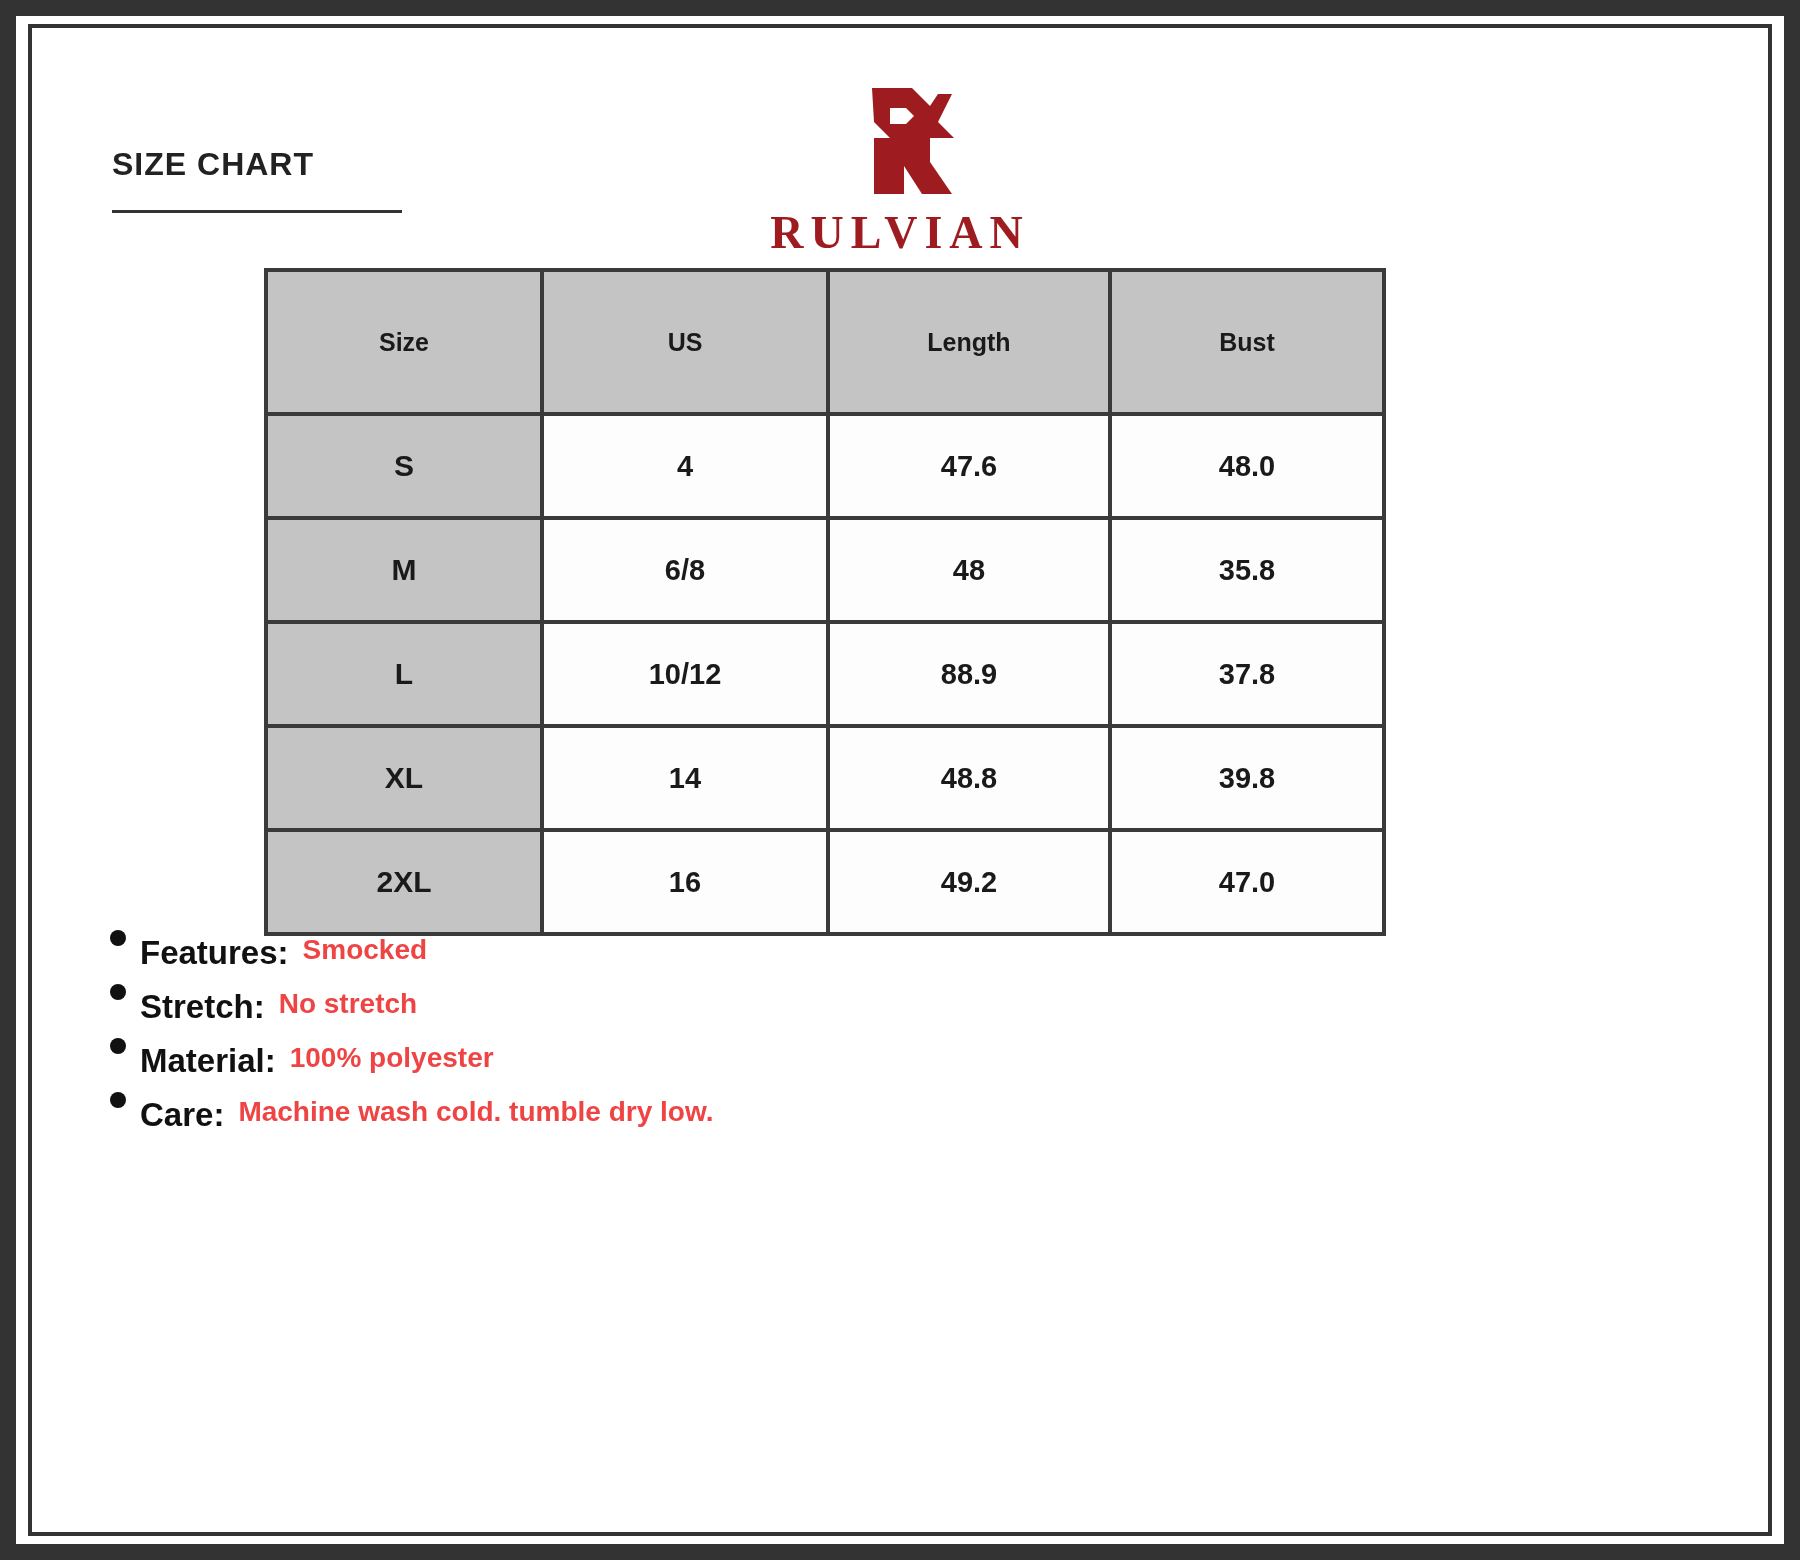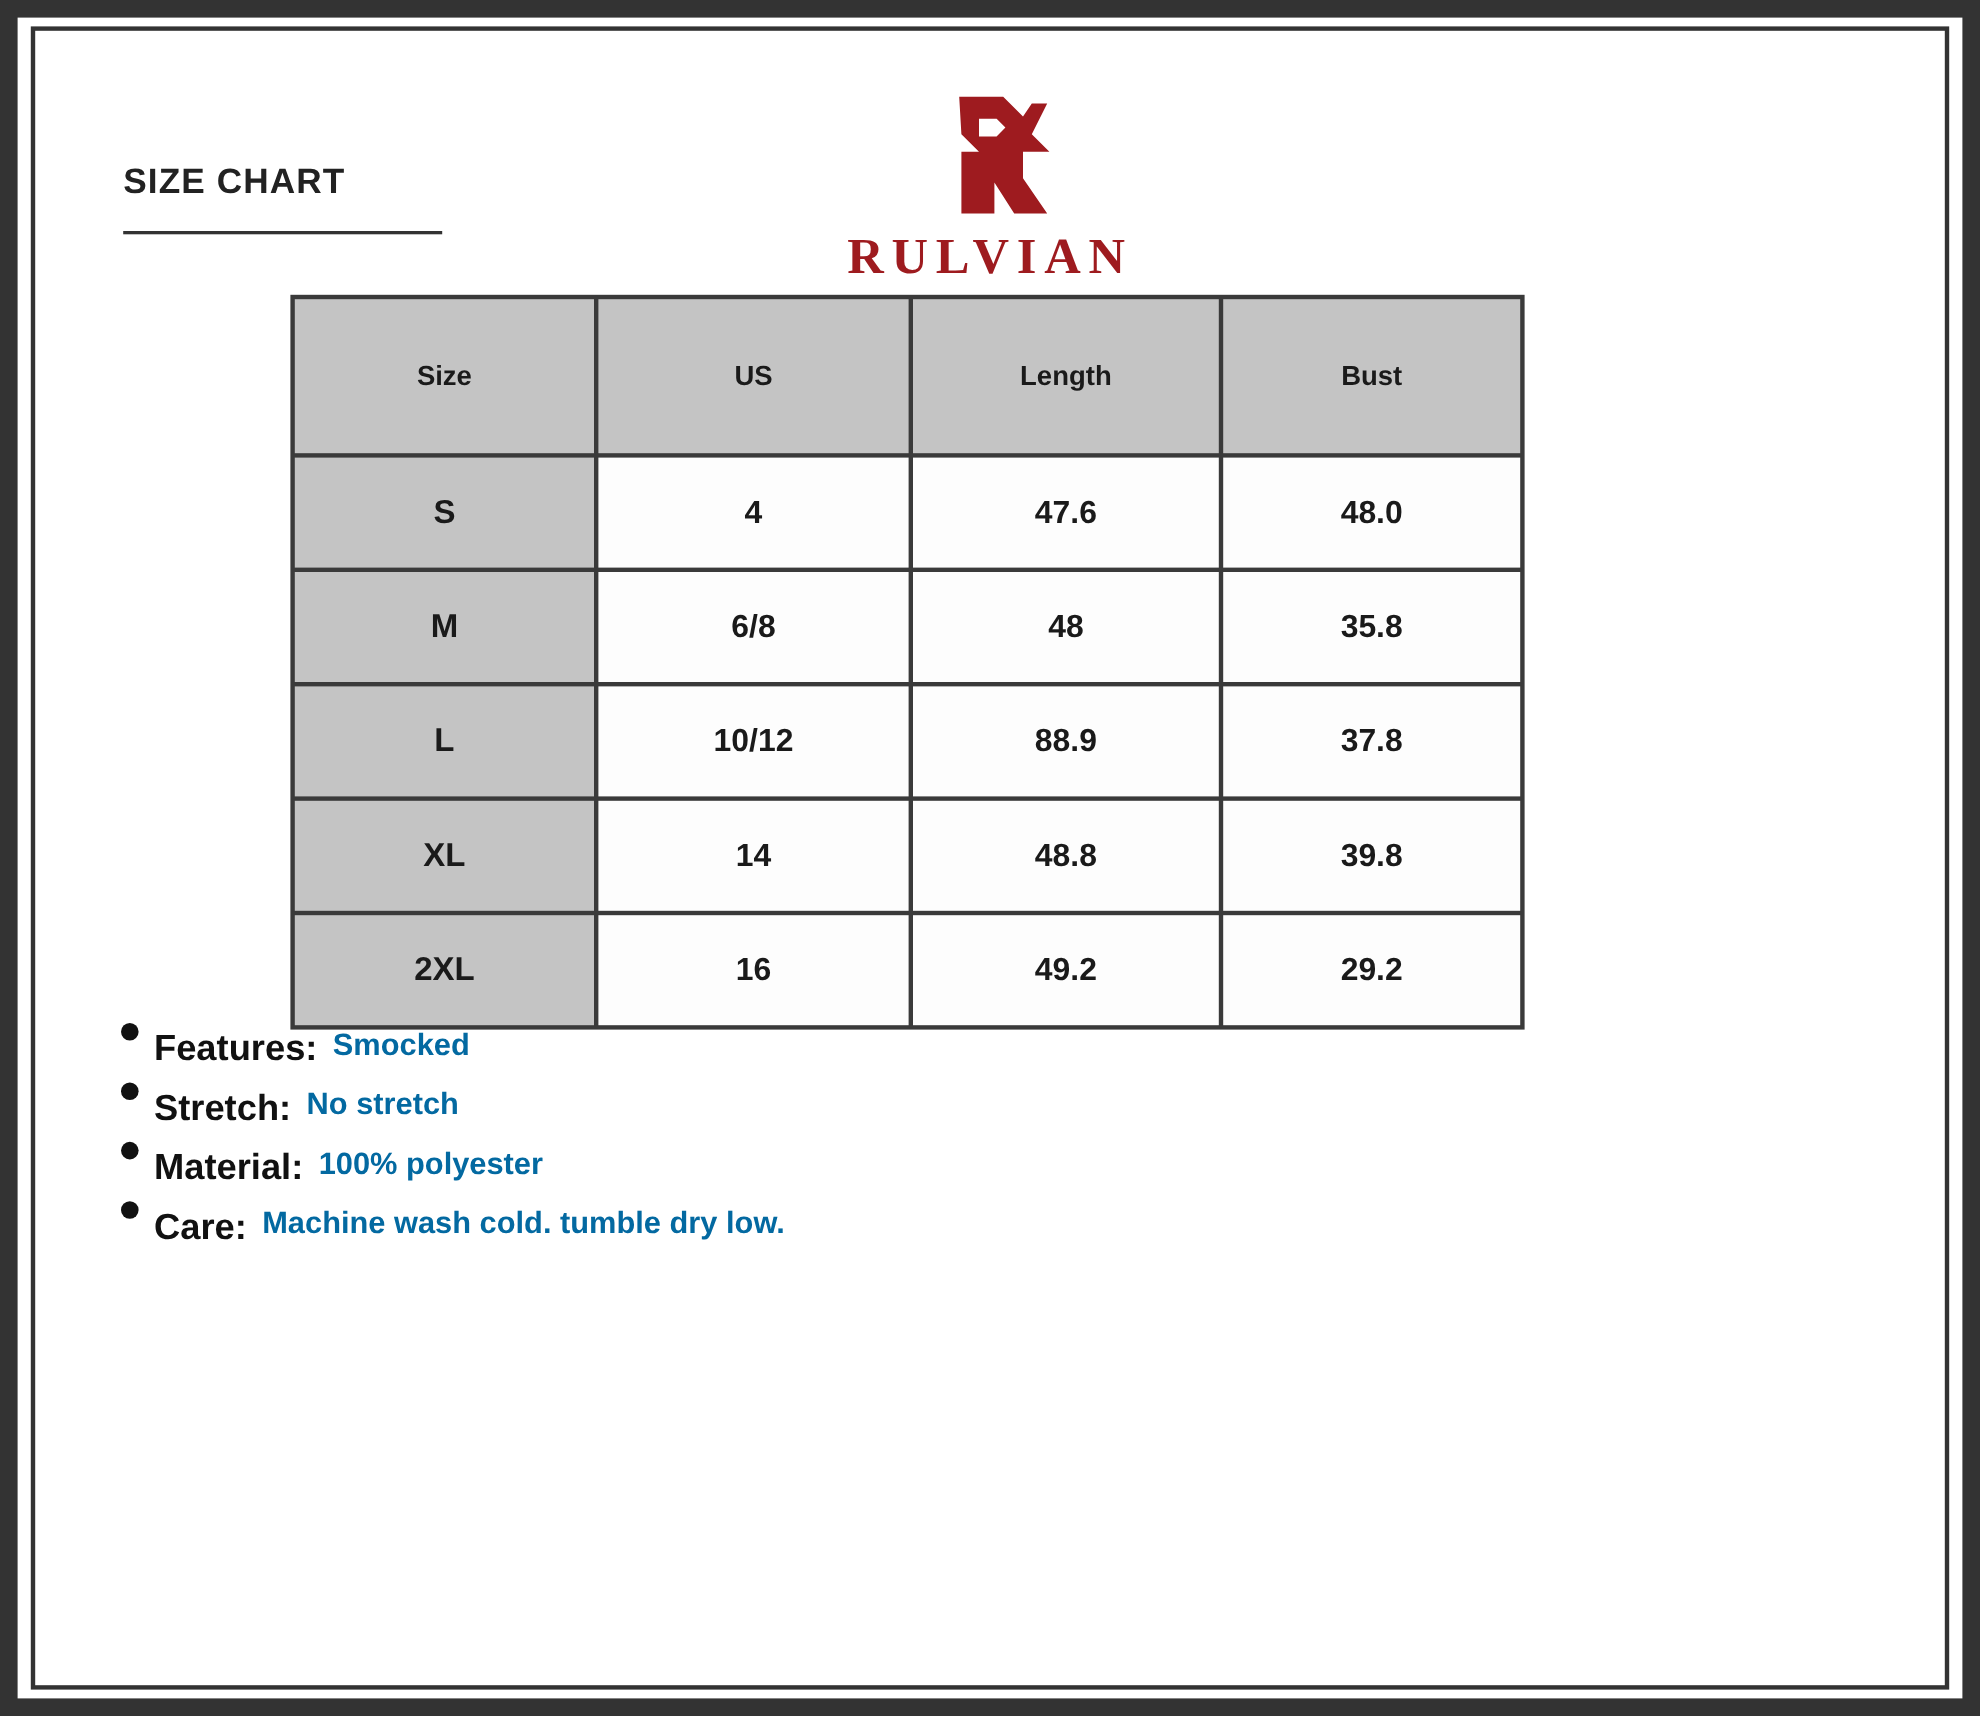--- a/index.html
+++ b/index.html
@@ -158,21 +158,21 @@
   }
   .note-label {
     font-size: 33px;
     font-weight: bold;
     color: #111111;
     white-space: nowrap;
   }
   .note-value {
     font-size: 28px;
     font-weight: bold;
-    color: #0369a1;
+    color: #ef4444;
     margin-left: 14px;
   }
 </style>
 </head>
 <body>
 
 <div class="page">
   <div class="frame-outer"></div>
   <div class="frame-inner">
     <div class="content">
@@ -228,21 +228,21 @@
             <tr>
               <td class="size-cell">XL</td>
               <td class="val-cell">14</td>
               <td class="val-cell">48.8</td>
               <td class="val-cell">39.8</td>
             </tr>
             <tr>
               <td class="size-cell">2XL</td>
               <td class="val-cell">16</td>
               <td class="val-cell">49.2</td>
-              <td class="val-cell">29.2</td>
+              <td class="val-cell">47.0</td>
             </tr>
           </tbody>
         </table>
       </div>
 
       <div class="notes">
         <div class="note-row">
           <span class="bullet"></span>
           <span class="note-label">Features:</span>
           <span class="note-value">Smocked</span>

